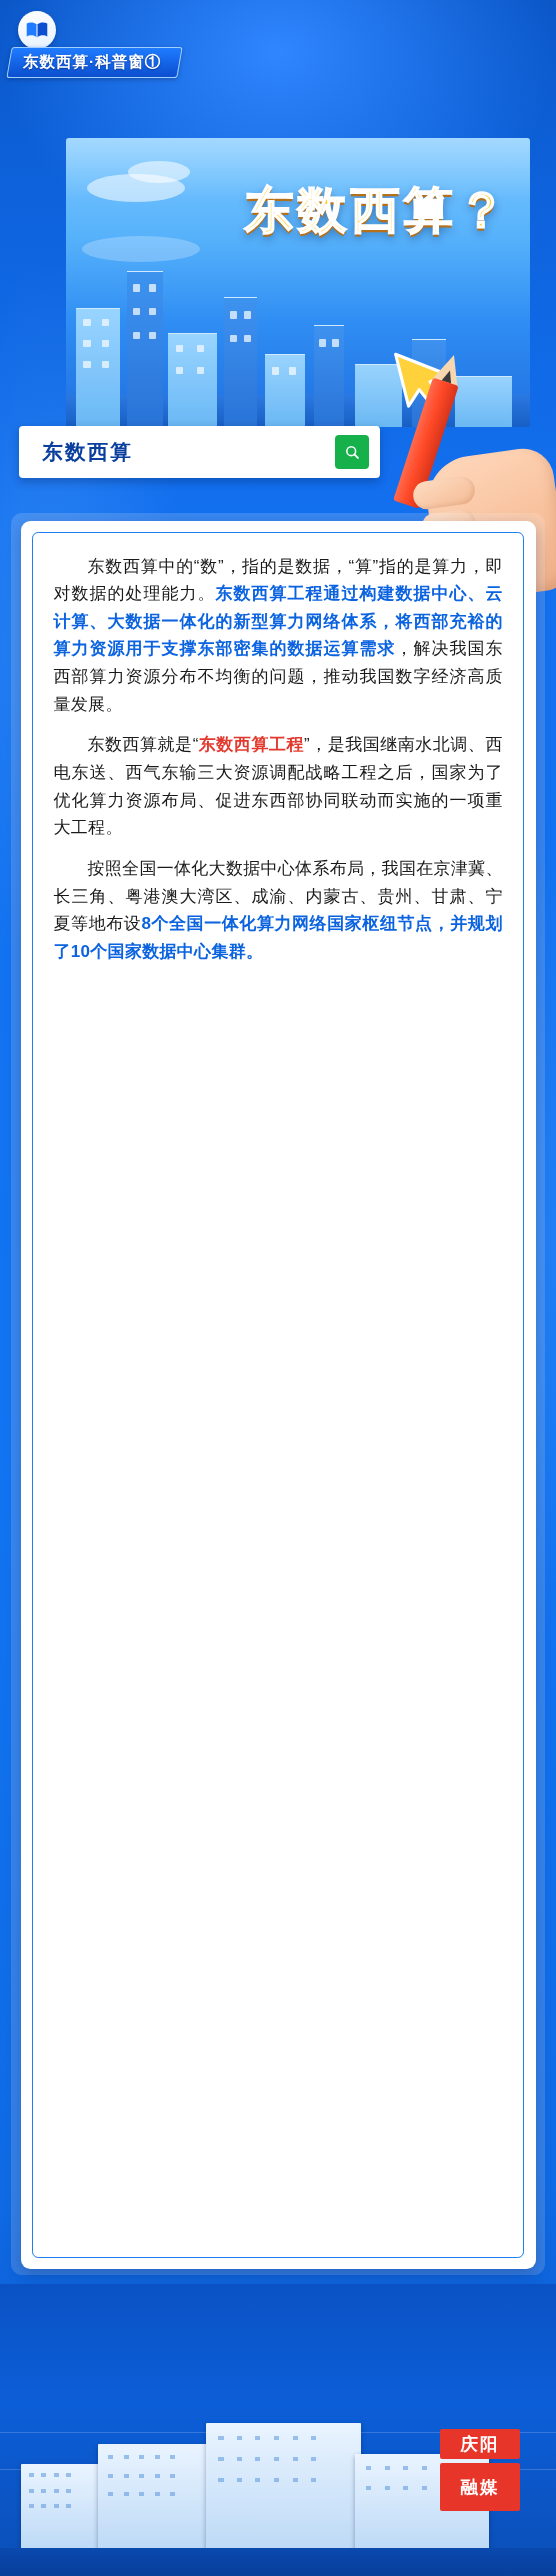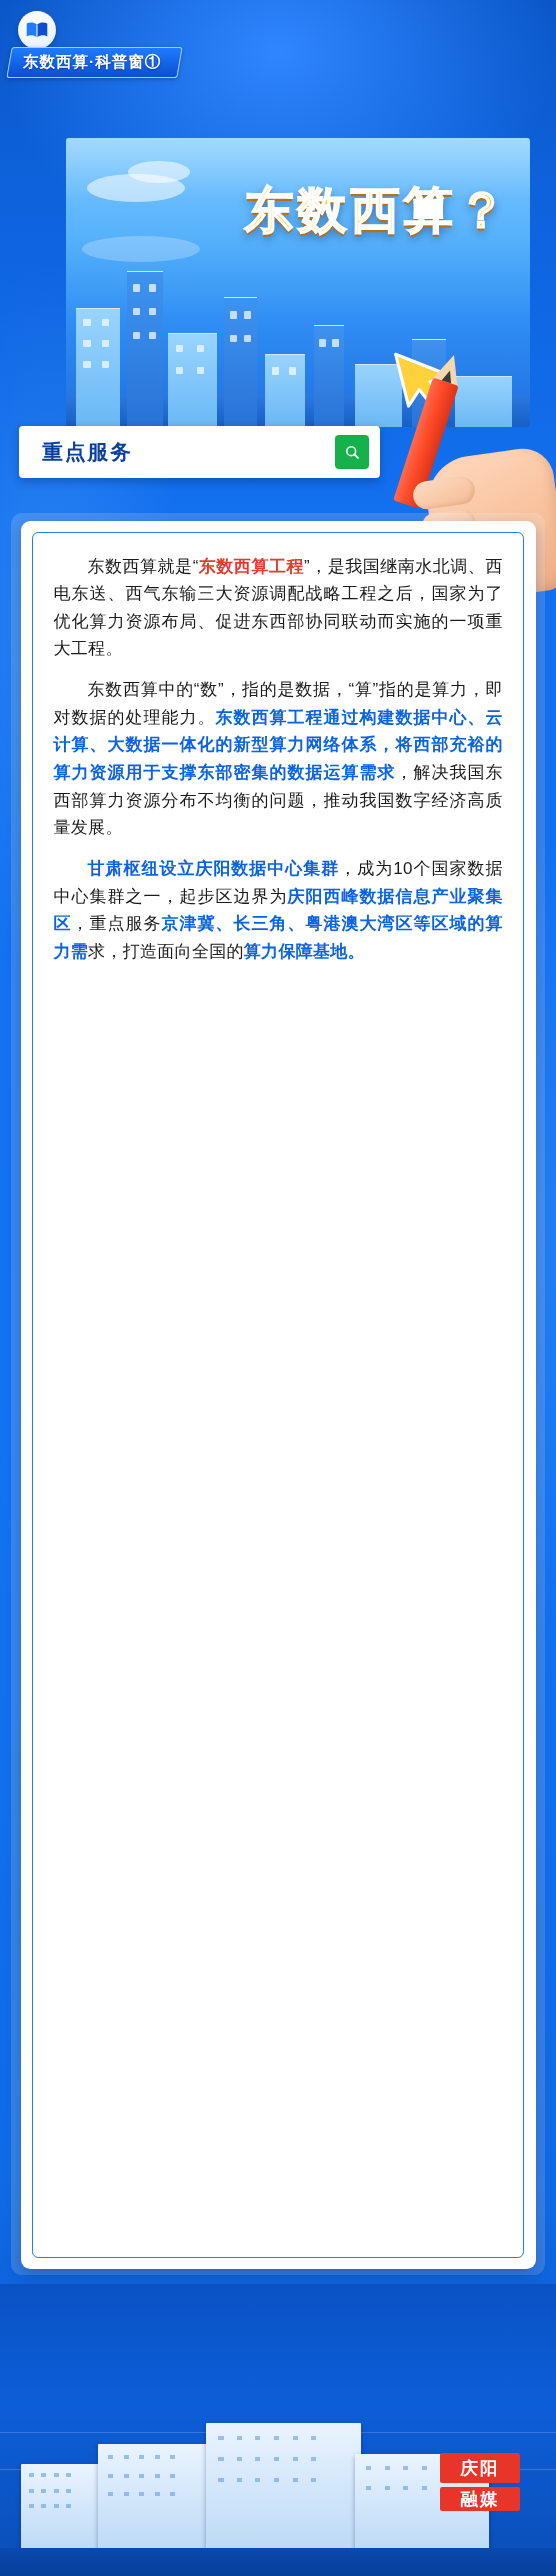--- a/index.html
+++ b/index.html
@@ -303,21 +303,21 @@
     padding: 3.1px 0;
     border-radius: 2.1px;
   }
   .qy-badge .l2 {
     margin-top: 4.1px;
     background: #e8352a;
     color: #ffffff;
     font-size: 17.5px;
     font-weight: bold;
     letter-spacing: 2.1px;
-    padding: 0 0;
+    padding: 12px 0;
     border-radius: 2.1px;
   }
   .deco-line {
     position: absolute;
     background: rgba(255,255,255,0.18);
     height: 1px;
   }
 </style>
 </head>
 <body>
@@ -402,35 +402,35 @@
     <div class="nib"></div>
     <div class="body"></div>
   </div>
   <div class="hand">
     <div class="finger" style="left:-13.4px; top:18.5px; width:62px; height:28px;"></div>
     <div class="finger" style="left:-9.3px; top:52px; width:54px; height:26px;"></div>
     <div class="finger" style="left:-3.1px; top:82px; width:47px; height:24px;"></div>
   </div>
 
   <div class="searchbar">
-    <div class="kw">重点服务</div>
+    <div class="kw">东数西算</div>
     <div class="search-btn">
       <svg width="16.5" height="16.5" viewBox="0 0 32 32">
         <circle cx="14" cy="14" r="8.5" fill="none" stroke="#ffffff" stroke-width="3"></circle>
         <line x1="20" y1="20" x2="27" y2="27" stroke="#ffffff" stroke-width="3.5" stroke-linecap="round"></line>
       </svg>
     </div>
   </div>
 
   <div class="card-shadow"></div>
   <div class="card">
     <div class="card-inner" id="article-body">
+        <p class="para"><span>东数西算中的“数”，指的是数据，“算”指的是算力，即对数据的处理能力。</span><span class="hl-blue">东数西算工程通过构建数据中心、云计算、大数据一体化的新型算力网络体系，将西部充裕的算力资源用于支撑东部密集的数据运算需求</span><span>，解决我国东西部算力资源分布不均衡的问题，推动我国数字经济高质量发展。</span></p>
         <p class="para"><span>东数西算就是“</span><span class="hl-red">东数西算工程</span><span>”，是我国继南水北调、西电东送、西气东输三大资源调配战略工程之后，国家为了优化算力资源布局、促进东西部协同联动而实施的一项重大工程。</span></p>
-        <p class="para"><span>东数西算中的“数”，指的是数据，“算”指的是算力，即对数据的处理能力。</span><span class="hl-blue">东数西算工程通过构建数据中心、云计算、大数据一体化的新型算力网络体系，将西部充裕的算力资源用于支撑东部密集的数据运算需求</span><span>，解决我国东西部算力资源分布不均衡的问题，推动我国数字经济高质量发展。</span></p>
-        <p class="para"><span class="hl-blue">甘肃枢纽设立庆阳数据中心集群</span><span>，成为10个国家数据中心集群之一，起步区边界为</span><span class="hl-blue">庆阳西峰数据信息产业聚集区</span><span>，重点服务</span><span class="hl-blue">京津冀、长三角、粤港澳大湾区等区域的算力需</span><span>求，打造面向全国的</span><span class="hl-blue">算力保障基地。</span></p>
+        <p class="para"><span>按照全国一体化大数据中心体系布局，我国在京津冀、长三角、粤港澳大湾区、成渝、内蒙古、贵州、甘肃、宁夏等地布设</span><span class="hl-blue">8个全国一体化算力网络国家枢纽节点，并规划了10个国家数据中心集群。</span></p>
       </div>
   </div>
 
   <div class="footer">
     <div class="footer-sky"></div>
     <div class="deco-line" style="left:0; bottom:155px; width:100%;"></div>
     <div class="deco-line" style="left:0; bottom:118px; width:100%;"></div>
 
     <div class="f-bld" style="left:20.6px; width:88px; height:88px;">
       <div class="fw" style="left:8.2px; top:9.3px;"></div>

